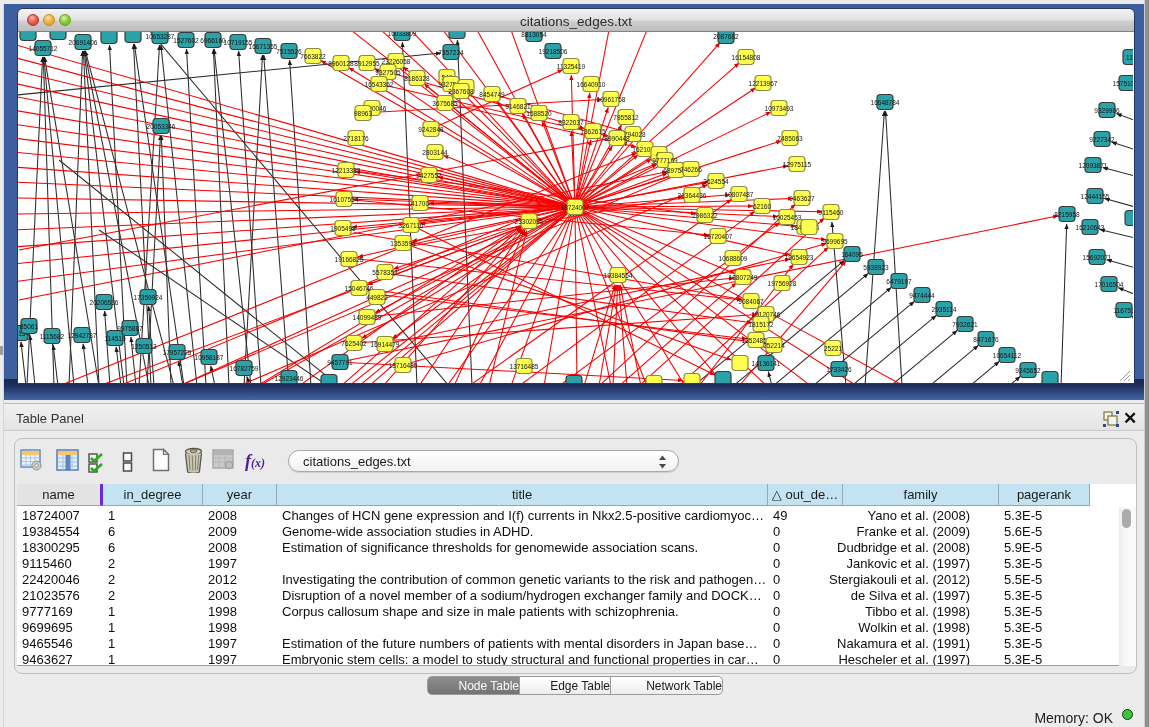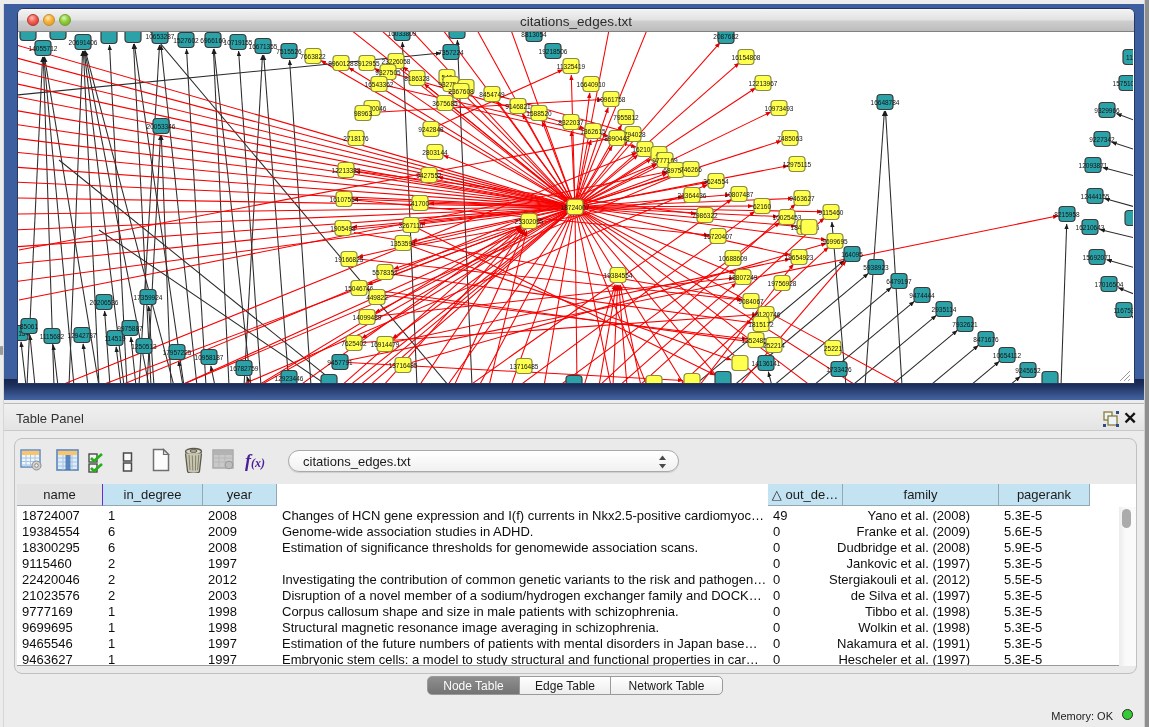--- a/index.html
+++ b/index.html
@@ -32,25 +32,25 @@
 .hc{position:absolute;top:0;height:22px;background:#c3e3f2;border-right:1px solid #93a8b2;border-bottom:1px solid #93a8b2;font-size:13px;color:#1c1c1c;text-align:center;line-height:22px}
 #tbody{position:absolute;left:17px;top:507px;width:1119px;height:159px;background:#fff;border-bottom:1px solid #9a9a9a;overflow:hidden}
 .trow{position:absolute;left:0;width:1100px;height:16px;font-size:13px;color:#0d0d0d}
 .trow span{position:absolute;top:1px;white-space:nowrap;overflow:hidden}
 .c0{left:5px;width:80px}.c1{left:91px;width:95px}.c2{left:191px;width:70px}
 .c3{left:265px;width:487px}.c4{left:756px;width:70px}
 .c5{left:797px;width:156px;text-align:right}.c6{left:987px;width:85px}
 #vscroll{position:absolute;left:1119px;top:507px;width:17px;height:159px;background:linear-gradient(90deg,#ececec,#fafafa 40%,#fafafa)}
 #vthumb{position:absolute;left:1122px;top:509px;width:9px;height:19px;border-radius:5px;background:#ababab}
 #tabs{position:absolute;left:427px;top:676px;height:19px}
-.tabseg{position:absolute;top:0;height:19px;font-size:12px;text-align:center;line-height:18px;border:1px solid #9a9a9a}
+.tabseg{position:absolute;top:0;height:19px;font-size:12px;text-align:right;line-height:18px;border:1px solid #9a9a9a}
 #seg1{left:0;width:93px;background:linear-gradient(#8f8f8f,#737373);color:#fdfdfd;border-radius:5px 0 0 5px}
 #seg2{left:92px;width:92px;background:linear-gradient(#ffffff,#ededed);color:#1a1a1a}
 #seg3{left:183px;width:113px;background:linear-gradient(#ffffff,#ededed);color:#1a1a1a;border-radius:0 5px 5px 0}
-#memory{position:absolute;right:36px;top:710px;font-size:11px;color:#222}
+#memory{position:absolute;right:36px;top:710px;font-size:14px;color:#222}
 #memdot{position:absolute;right:16px;top:709px;width:11px;height:11px;border-radius:50%;background:#35cb35;border:1.5px solid #2a2a2a}
 #leftstrip{position:absolute;left:0;top:0;width:4px;height:727px;background:#ececec;border-right:1px solid #d6d6d6}
 #topstrip{position:absolute;left:0;top:0;width:1149px;height:4px;background:#ececec}
 #rightstrip{position:absolute;right:0;top:0;width:5px;height:727px;background:#8f8f8f;border-left:1px solid #cfcfcf}
 </style></head>
 <body>
 <div id="stage">
 <div id="bluebg"></div>
 <div id="shadow"></div>
 <div id="tablepanel"></div>
@@ -134,23 +134,24 @@
 <div class="fx"><i>f</i><span>(x)</span></div>
 
 <div id="combo">
       <span class="ct">citations_edges.txt</span>
       <svg class="arr2" width="9" height="14" viewBox="0 0 9 14">
         <path d="M4.5,0.5 L8,5 H1 z" fill="#4a4a4a"></path>
         <path d="M4.5,13.5 L8,9 H1 z" fill="#4a4a4a"></path>
       </svg>
     </div>
 <div id="thead">
-  <span class="hc" style="left:0;width:86px;background:#e3e3e3;border-right:1px solid #6d28d9">name</span>
+  <span class="hc" style="left:0;width:86px;background:#e3e3e3;border-right:3px solid #6d28d9">name</span>
   <span class="hc" style="left:86px;width:100px">in_degree</span>
   <span class="hc" style="left:186px;width:74px">year</span>
+  <span class="hc" style="left:260px;width:491px">title</span>
   <span class="hc" style="left:751px;width:75px">△ out_de…</span>
   <span class="hc" style="left:826px;width:156px">family</span>
   <span class="hc" style="left:982px;width:91px">pagerank</span>
 </div>
 <div id="tbody">
       <div class="trow" style="top:0px">
 <span class="c0">18724007</span>
         <span class="c1">1</span>
         <span class="c2">2008</span>
 <span class="c3">Changes of HCN gene expression and I(f) currents in Nkx2.5-positive cardiomyoc…</span>
@@ -208,21 +209,20 @@
         <span class="c2">1998</span>
 <span class="c3">Corpus callosum shape and size in male patients with schizophrenia.</span>
         <span class="c4">0</span>
         <span class="c5">Tibbo et al. (1998)</span>
         <span class="c6">5.3E-5</span>
       </div>
       <div class="trow" style="top:112px">
 <span class="c0">9699695</span>
         <span class="c1">1</span>
         <span class="c2">1998</span>
-<span class="c3">Structural magnetic resonance image averaging in schizophrenia.</span>
         <span class="c4">0</span>
         <span class="c5">Wolkin et al. (1998)</span>
         <span class="c6">5.3E-5</span>
       </div>
       <div class="trow" style="top:128px">
 <span class="c0">9465546</span>
         <span class="c1">1</span>
         <span class="c2">1997</span>
 <span class="c3">Estimation of the future numbers of patients with mental disorders in Japan base…</span>
         <span class="c4">0</span>

